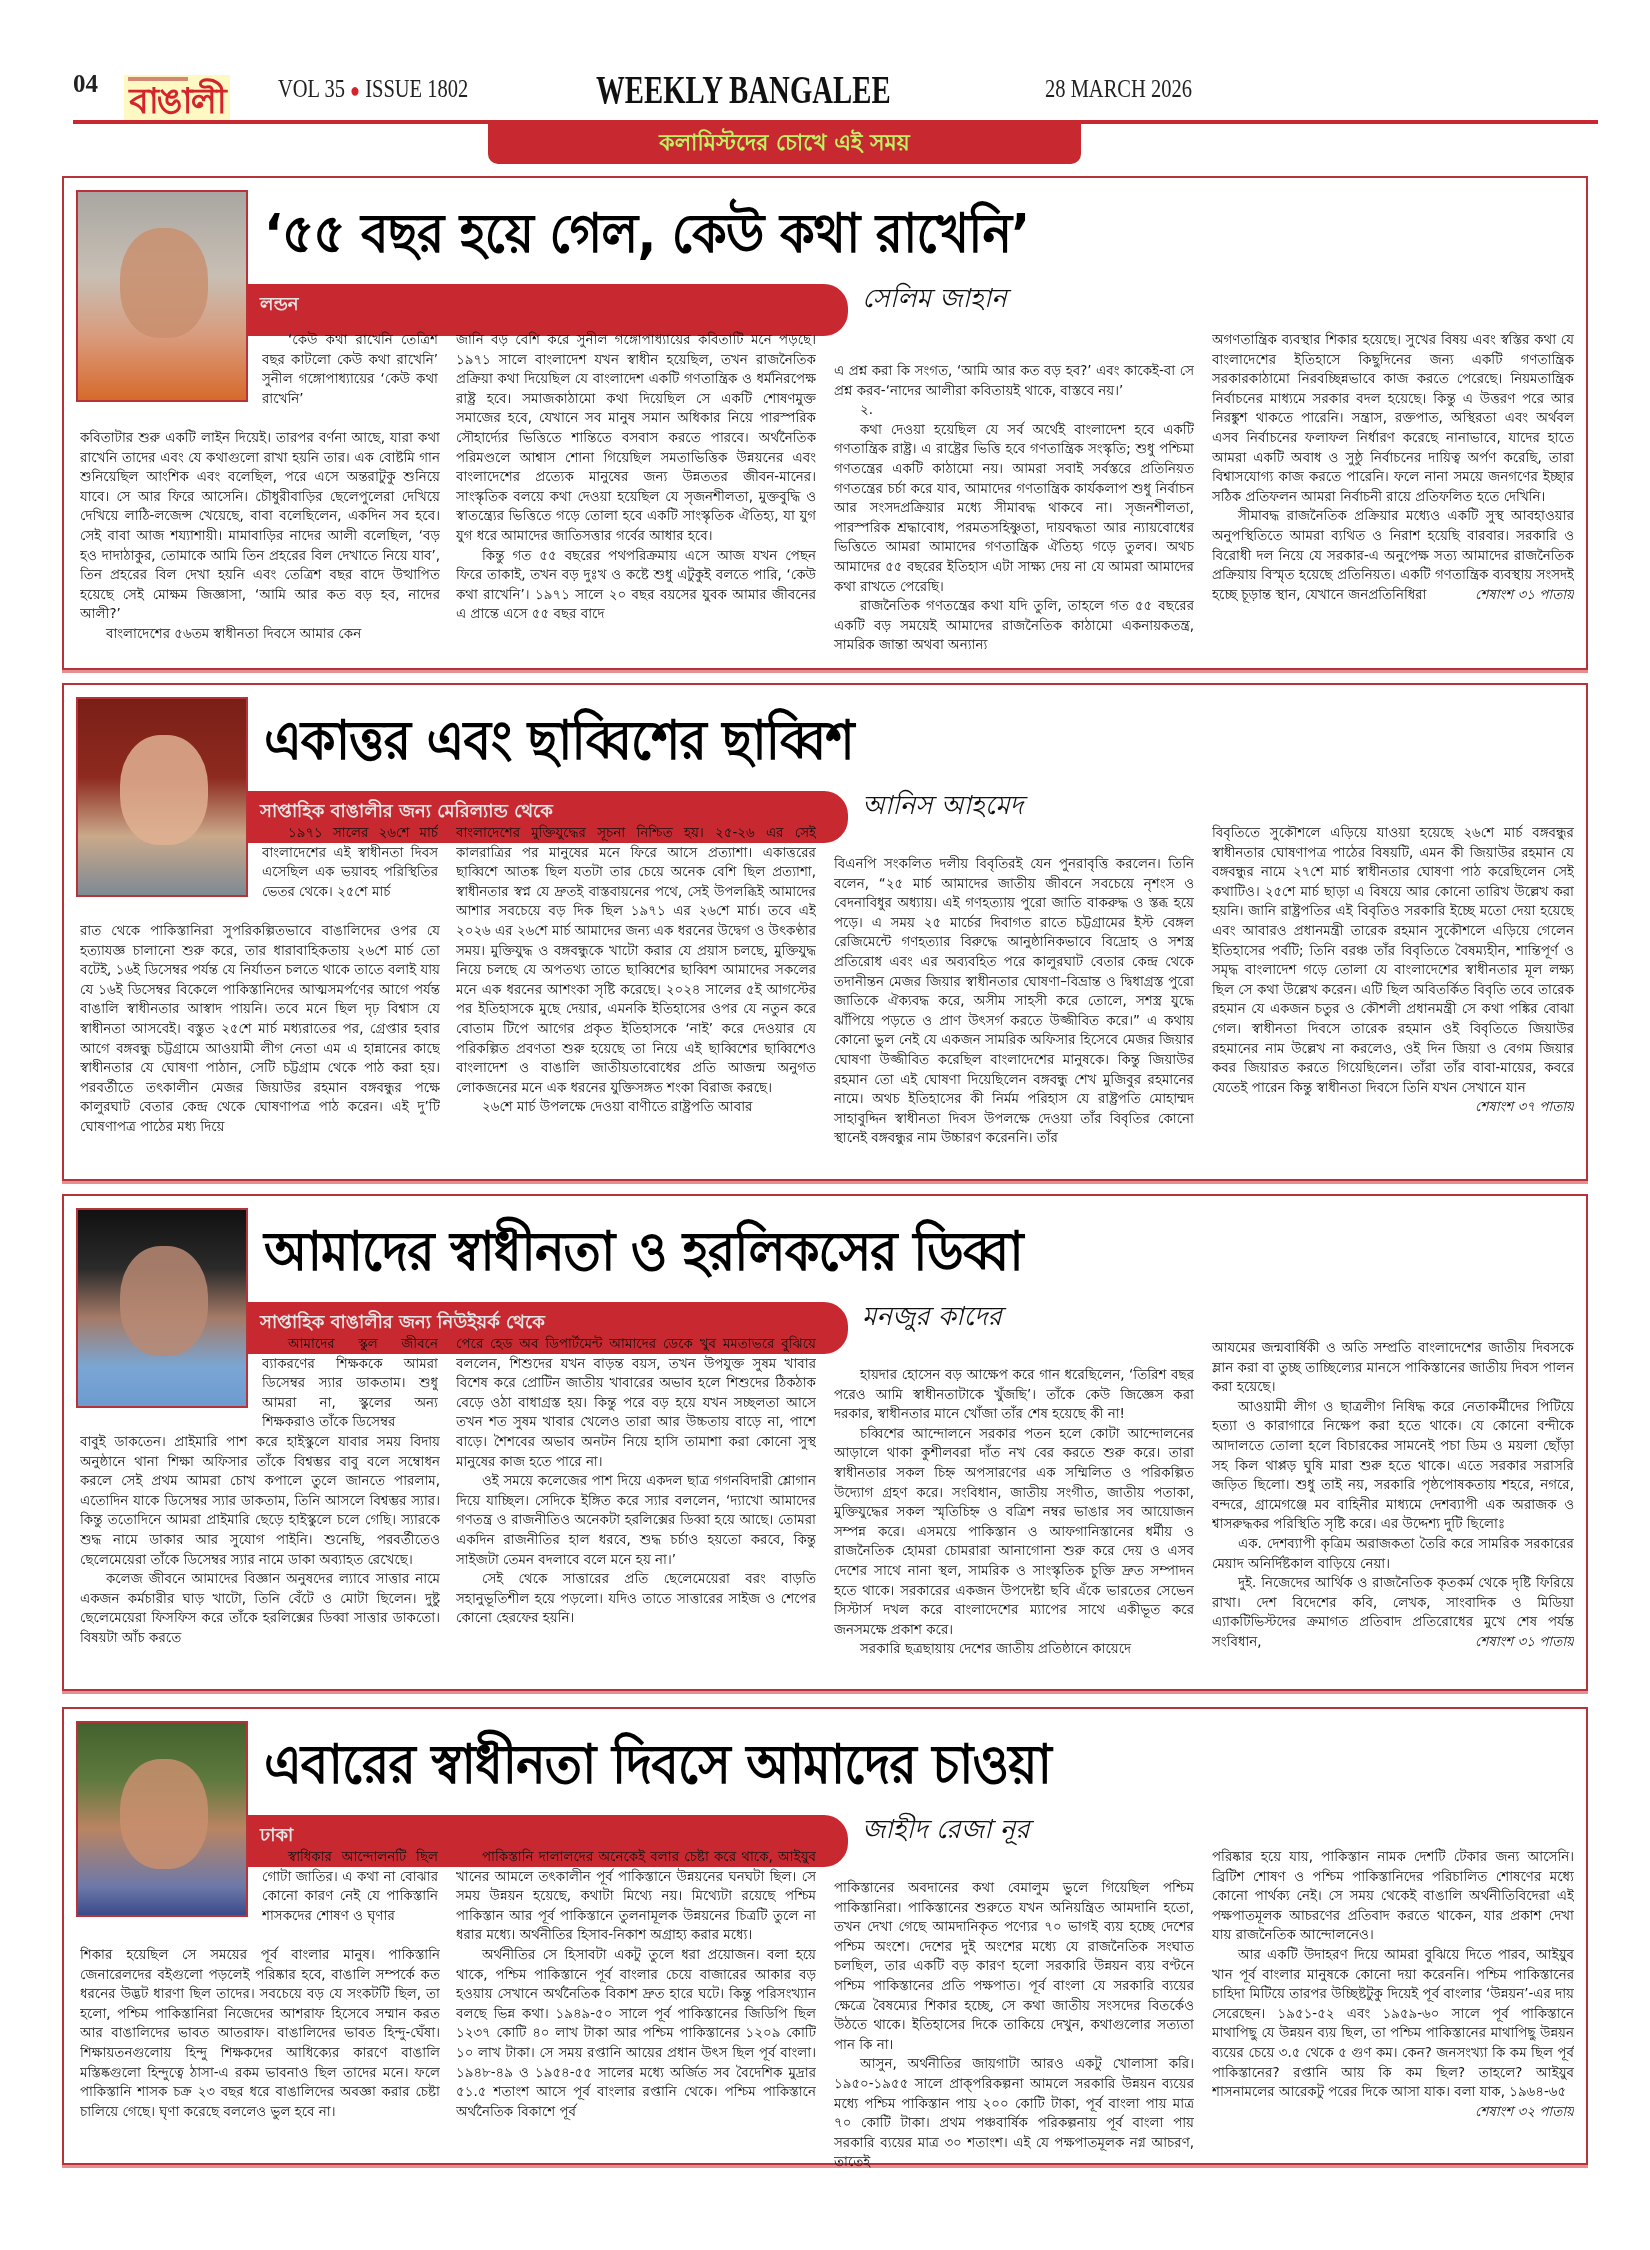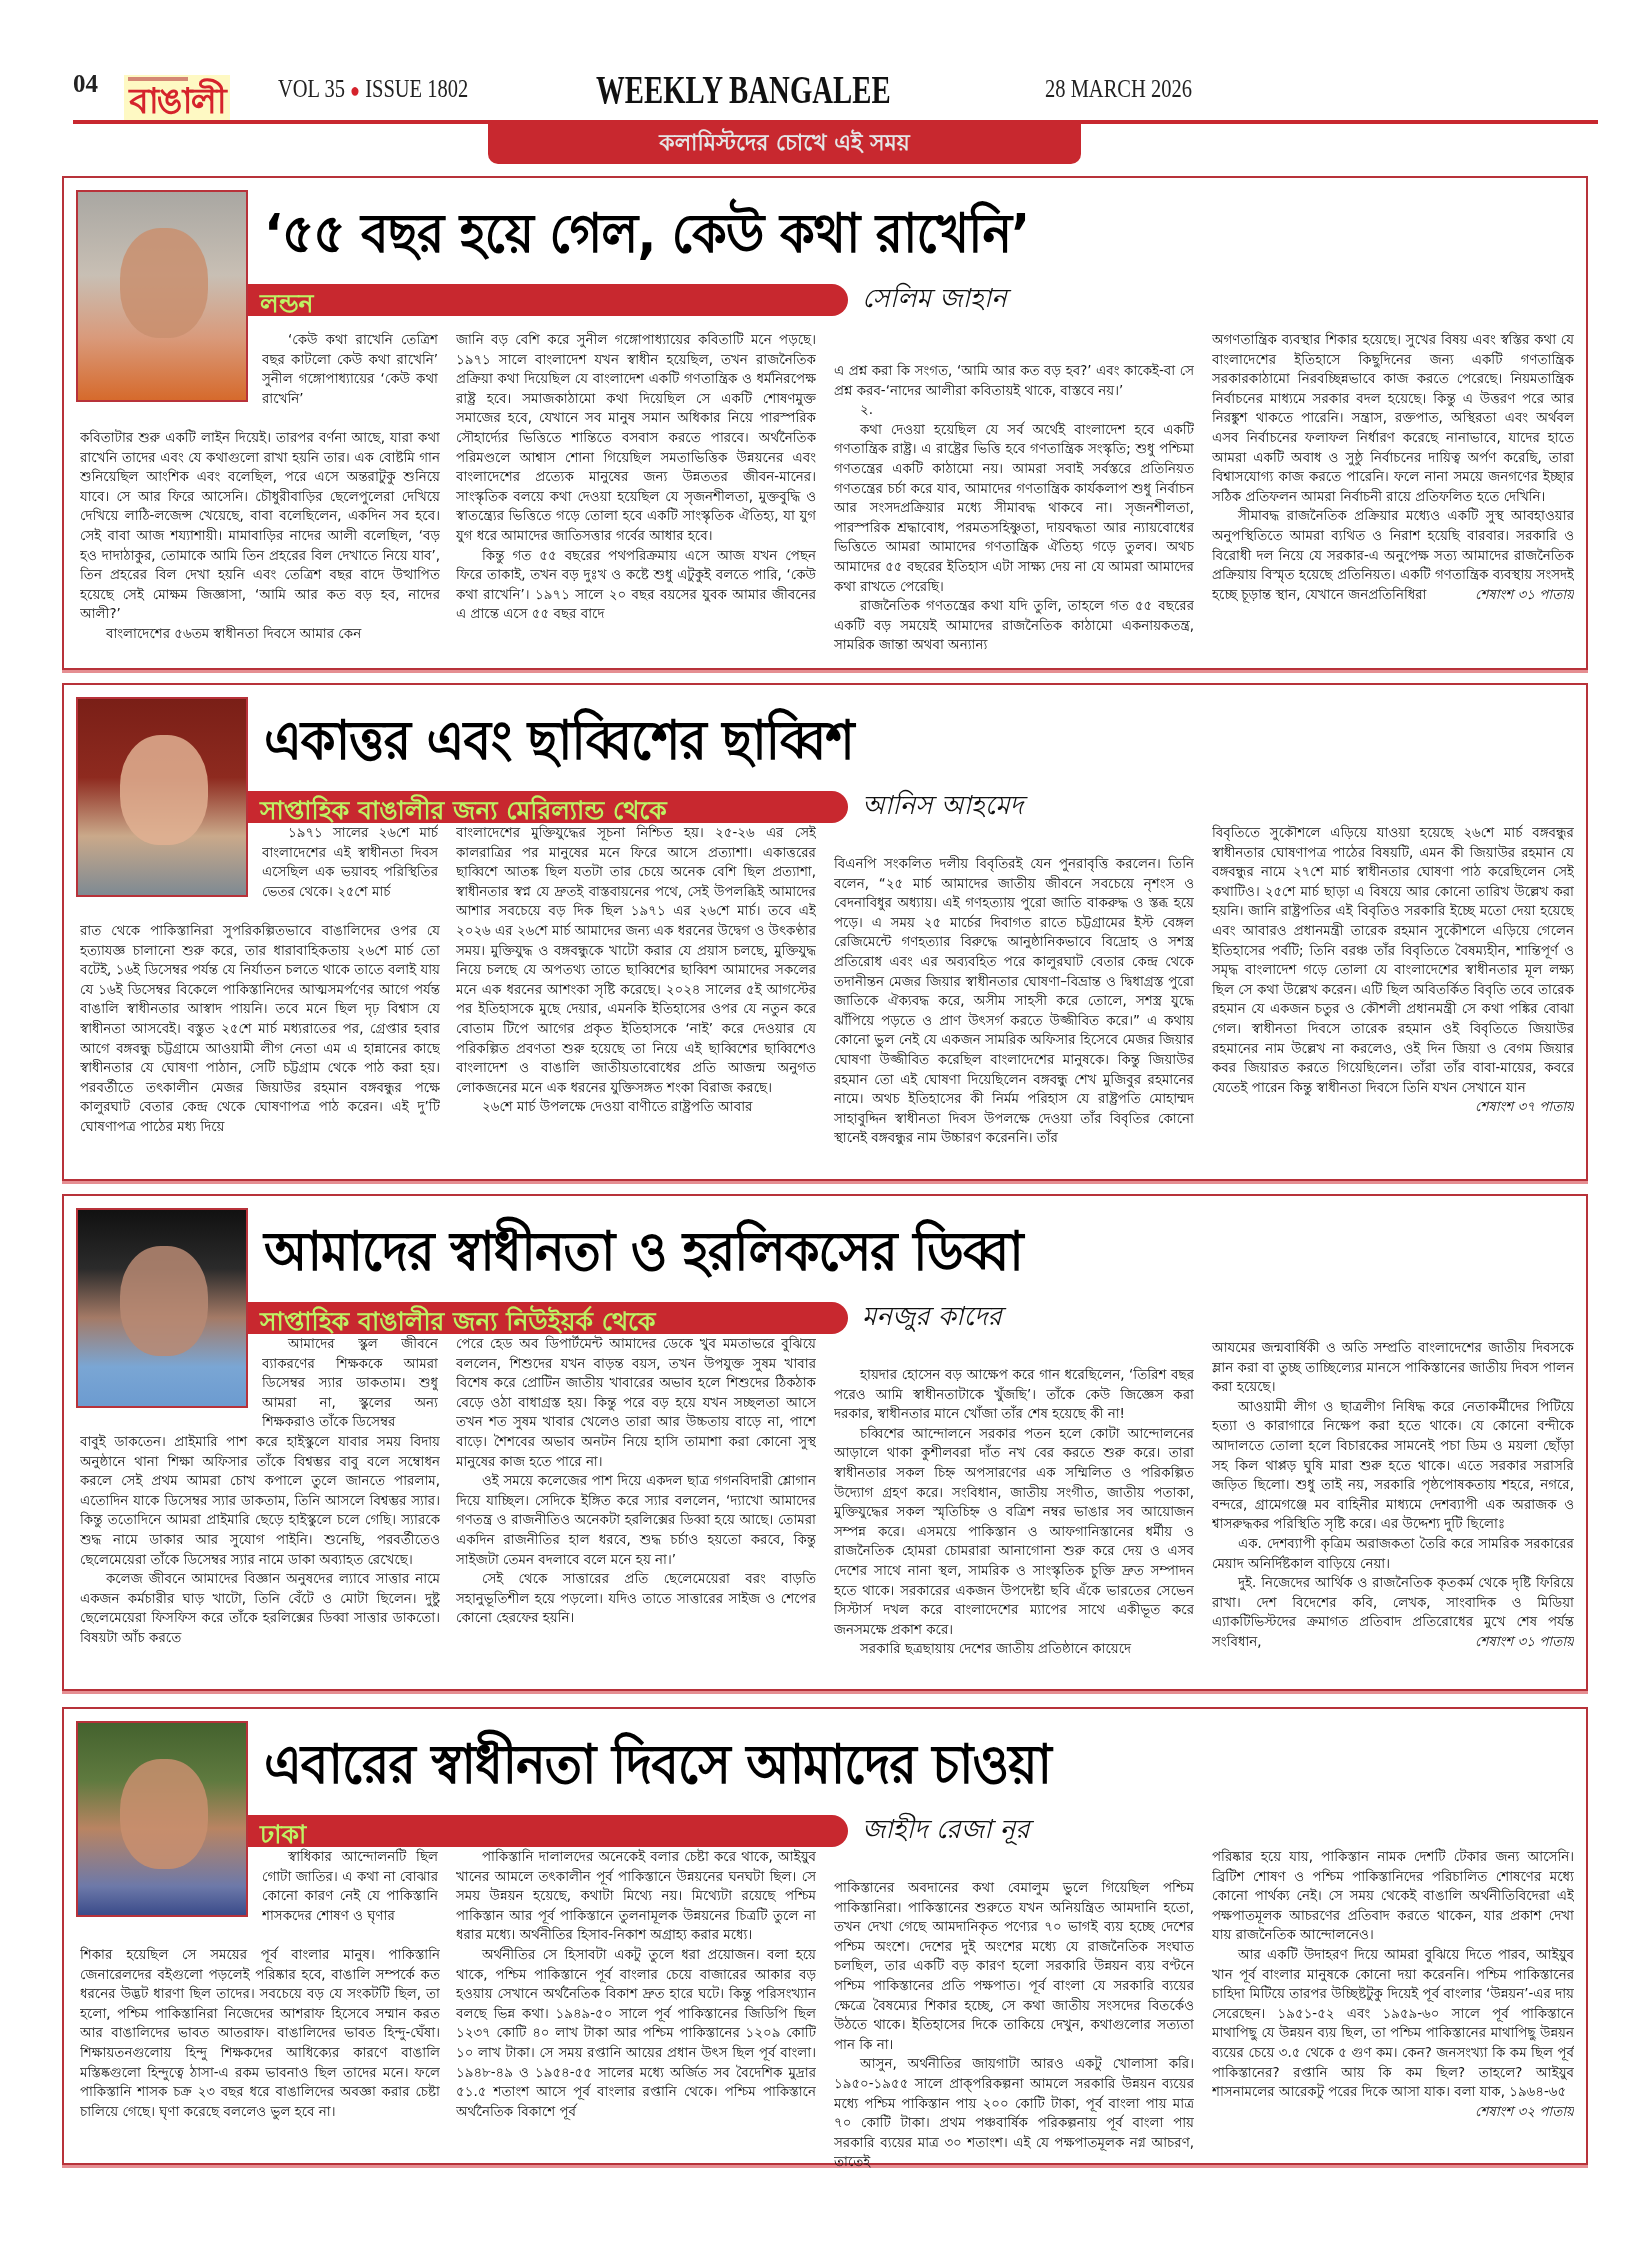--- a/index.html
+++ b/index.html
@@ -11,40 +11,40 @@
   .page-no { position: absolute; left: 73px; top: 70px; font-family: "Liberation Serif", serif; font-size: 25px; font-weight: bold; color: #222; }
   .logo { position: absolute; left: 124px; top: 75px; width: 106px; height: 48px; background: #fef9c3; }
   .logo .logo-small { position: absolute; left: 4px; top: 2px; width: 60px; height: 4px; background: #b73a40; opacity: .6; }
   .logo .logo-text { position: absolute; left: 2px; top: 4px; width: 102px; text-align: center; font-family: "DejaVu Sans", sans-serif; font-weight: bold; font-size: 35px; line-height: 44px; color: #d5232c; letter-spacing: -2px; }
   .mast-rule { position: absolute; left: 73px; top: 120px; width: 1525px; height: 4px; background: #c8282f; }
   .mast-meta { position: absolute; top: 75px; font-family: "Liberation Serif", serif; font-size: 25px; color: #222; transform: scaleX(.82); transform-origin: left top; white-space: nowrap; }
   .vol { left: 278px; }
   .dot { color: #d5232c; font-size: 20px; }
   .mast-title { position: absolute; left: 596px; top: 66px; font-family: "Liberation Serif", serif; font-weight: bold; font-size: 40px; color: #111; transform: scaleX(.72); transform-origin: left top; white-space: nowrap; }
   .date { left: 777px; }
-  .section-tab { position: absolute; left: 488px; top: 122px; width: 593px; height: 42px; background: #c8282f; border-radius: 0 0 10px 10px; color: #e5e5e5; text-align: center; font-size: 22px; line-height: 42px; font-weight: bold; }
+  .section-tab { position: absolute; left: 488px; top: 122px; width: 593px; height: 42px; background: #c8282f; border-radius: 0 0 10px 10px; color: #bef264; text-align: center; font-size: 22px; line-height: 42px; font-weight: bold; }
 
   
   .article { position: absolute; left: 62px; width: 1526px; border: 2px solid #b8323a; box-shadow: 0 3px 0 #e58e92; background: #fff; }
   .a1 { top: 176px; height: 494px; }
   .a2 { top: 683px; height: 498px; }
   .a3 { top: 1194px; height: 497px; }
   .a4 { top: 1707px; height: 458px; }
 
   .photo { position: absolute; left: 12px; top: 12px; width: 172px; border: 2px solid #b8323a; overflow: hidden; }
   .a1 .photo { height: 212px; background: linear-gradient(180deg,#a9a7a2 0%,#c8bfb4 40%,#d99a7b 70%,#d66a2c 100%); }
   .a2 .photo { height: 200px; background: linear-gradient(180deg,#7a1f17 0%,#8e2a1f 40%,#caa98a 70%,#7e8a93 100%); }
   .a3 .photo { height: 200px; background: linear-gradient(180deg,#111 0%,#2b2b2b 30%,#a47a66 55%,#7aa6d4 80%,#6c9bd0 100%); }
   .a4 .photo { height: 196px; background: linear-gradient(180deg,#44622e 0%,#5f7a3f 30%,#b98462 55%,#6d79a9 85%,#3a4b8a 100%); }
   .face { position: absolute; left: 42px; top: 36px; width: 88px; height: 110px; border-radius: 46% 46% 44% 44%; background: #c98f6f; opacity: .85; }
   .a3 .face { background: #b98a73; }
   .a2 .face { background: #e0b092; }
 
   .headline { position: absolute; left: 200px; top: 14px; font-size: 54px; font-weight: bold; color: #000; white-space: nowrap; letter-spacing: -1px; transform: scaleX(.92); transform-origin: left top; }
-  .loc-bar { position: absolute; left: 184px; top: 106px; width: 600px; height: 32px; background: #c8282f; border-radius: 0 24px 24px 0; color: #bef264; font-size: 25px; line-height: 40px; padding-left: 12px; font-weight: bold; }
+  .loc-bar { position: absolute; left: 184px; top: 106px; width: 600px; height: 52px; background: #c8282f; border-radius: 0 24px 24px 0; color: #e5e5e5; font-size: 18px; line-height: 40px; padding-left: 12px; font-weight: bold; }
   .byline { position: absolute; left: 798px; top: 100px; font-size: 26px; font-style: italic; color: #111; white-space: nowrap; }
 
   .col { position: absolute; font-size: 13.4px; line-height: 19.6px; text-align: justify; color: #111; overflow: hidden; }
   .col p { text-indent: 26px; }
   .col p.noindent { text-indent: 0; }
   .col1-top { left: 198px; top: 152px; width: 176px; }
   .col1-bottom { left: 16px; width: 360px; }
   .col2 { left: 392px; top: 152px; width: 360px; }
   .col3 { left: 770px; top: 152px; width: 360px; margin-top: 31px; }
   .col4 { left: 1148px; top: 152px; width: 362px; }

